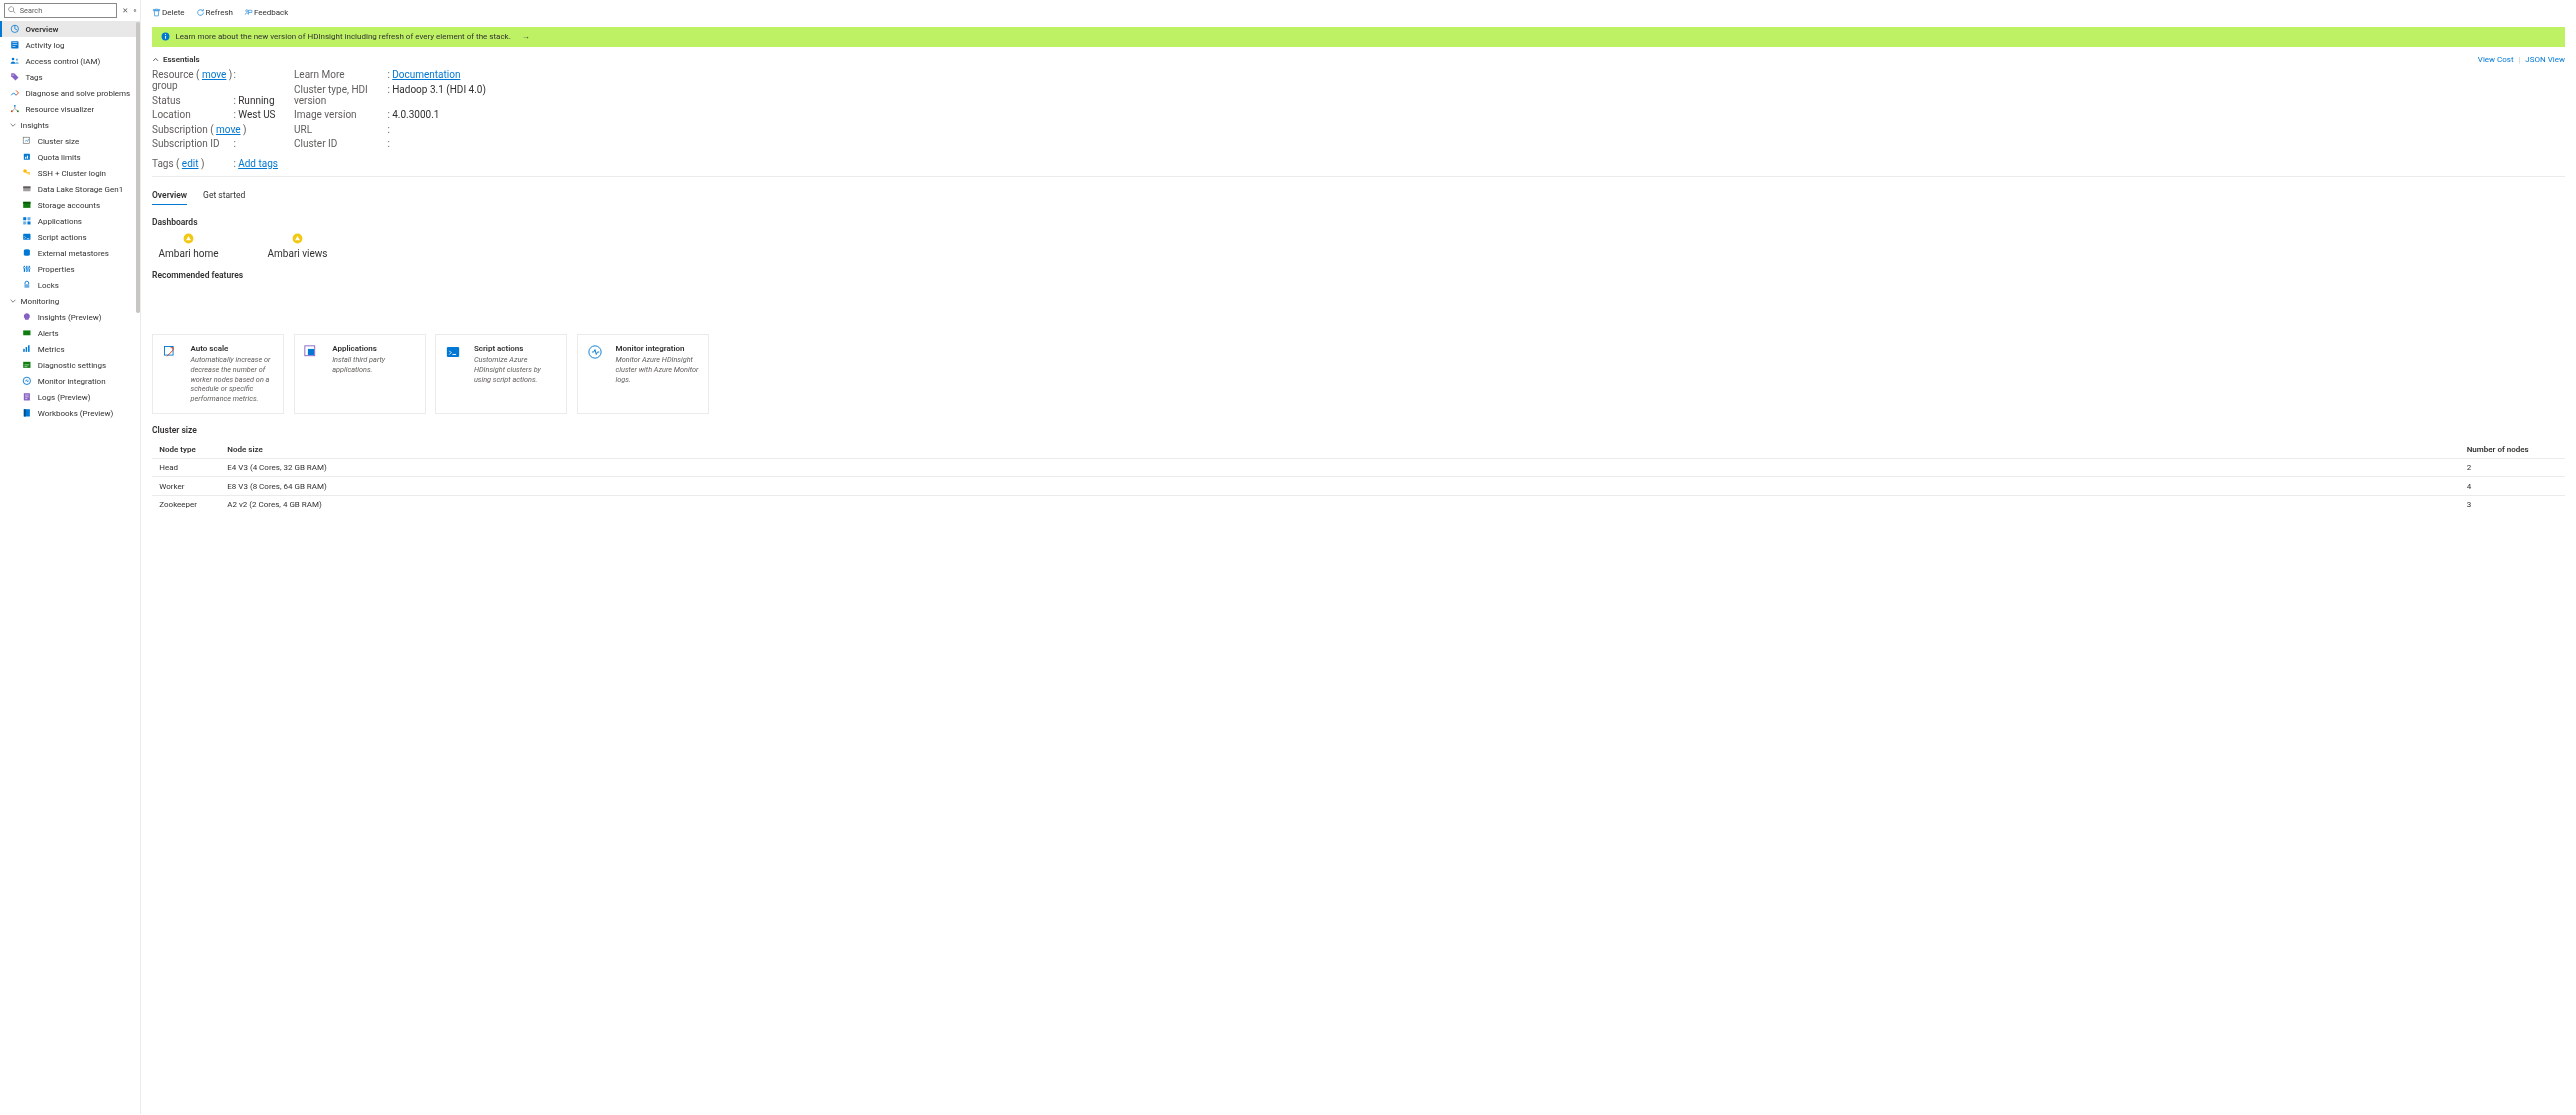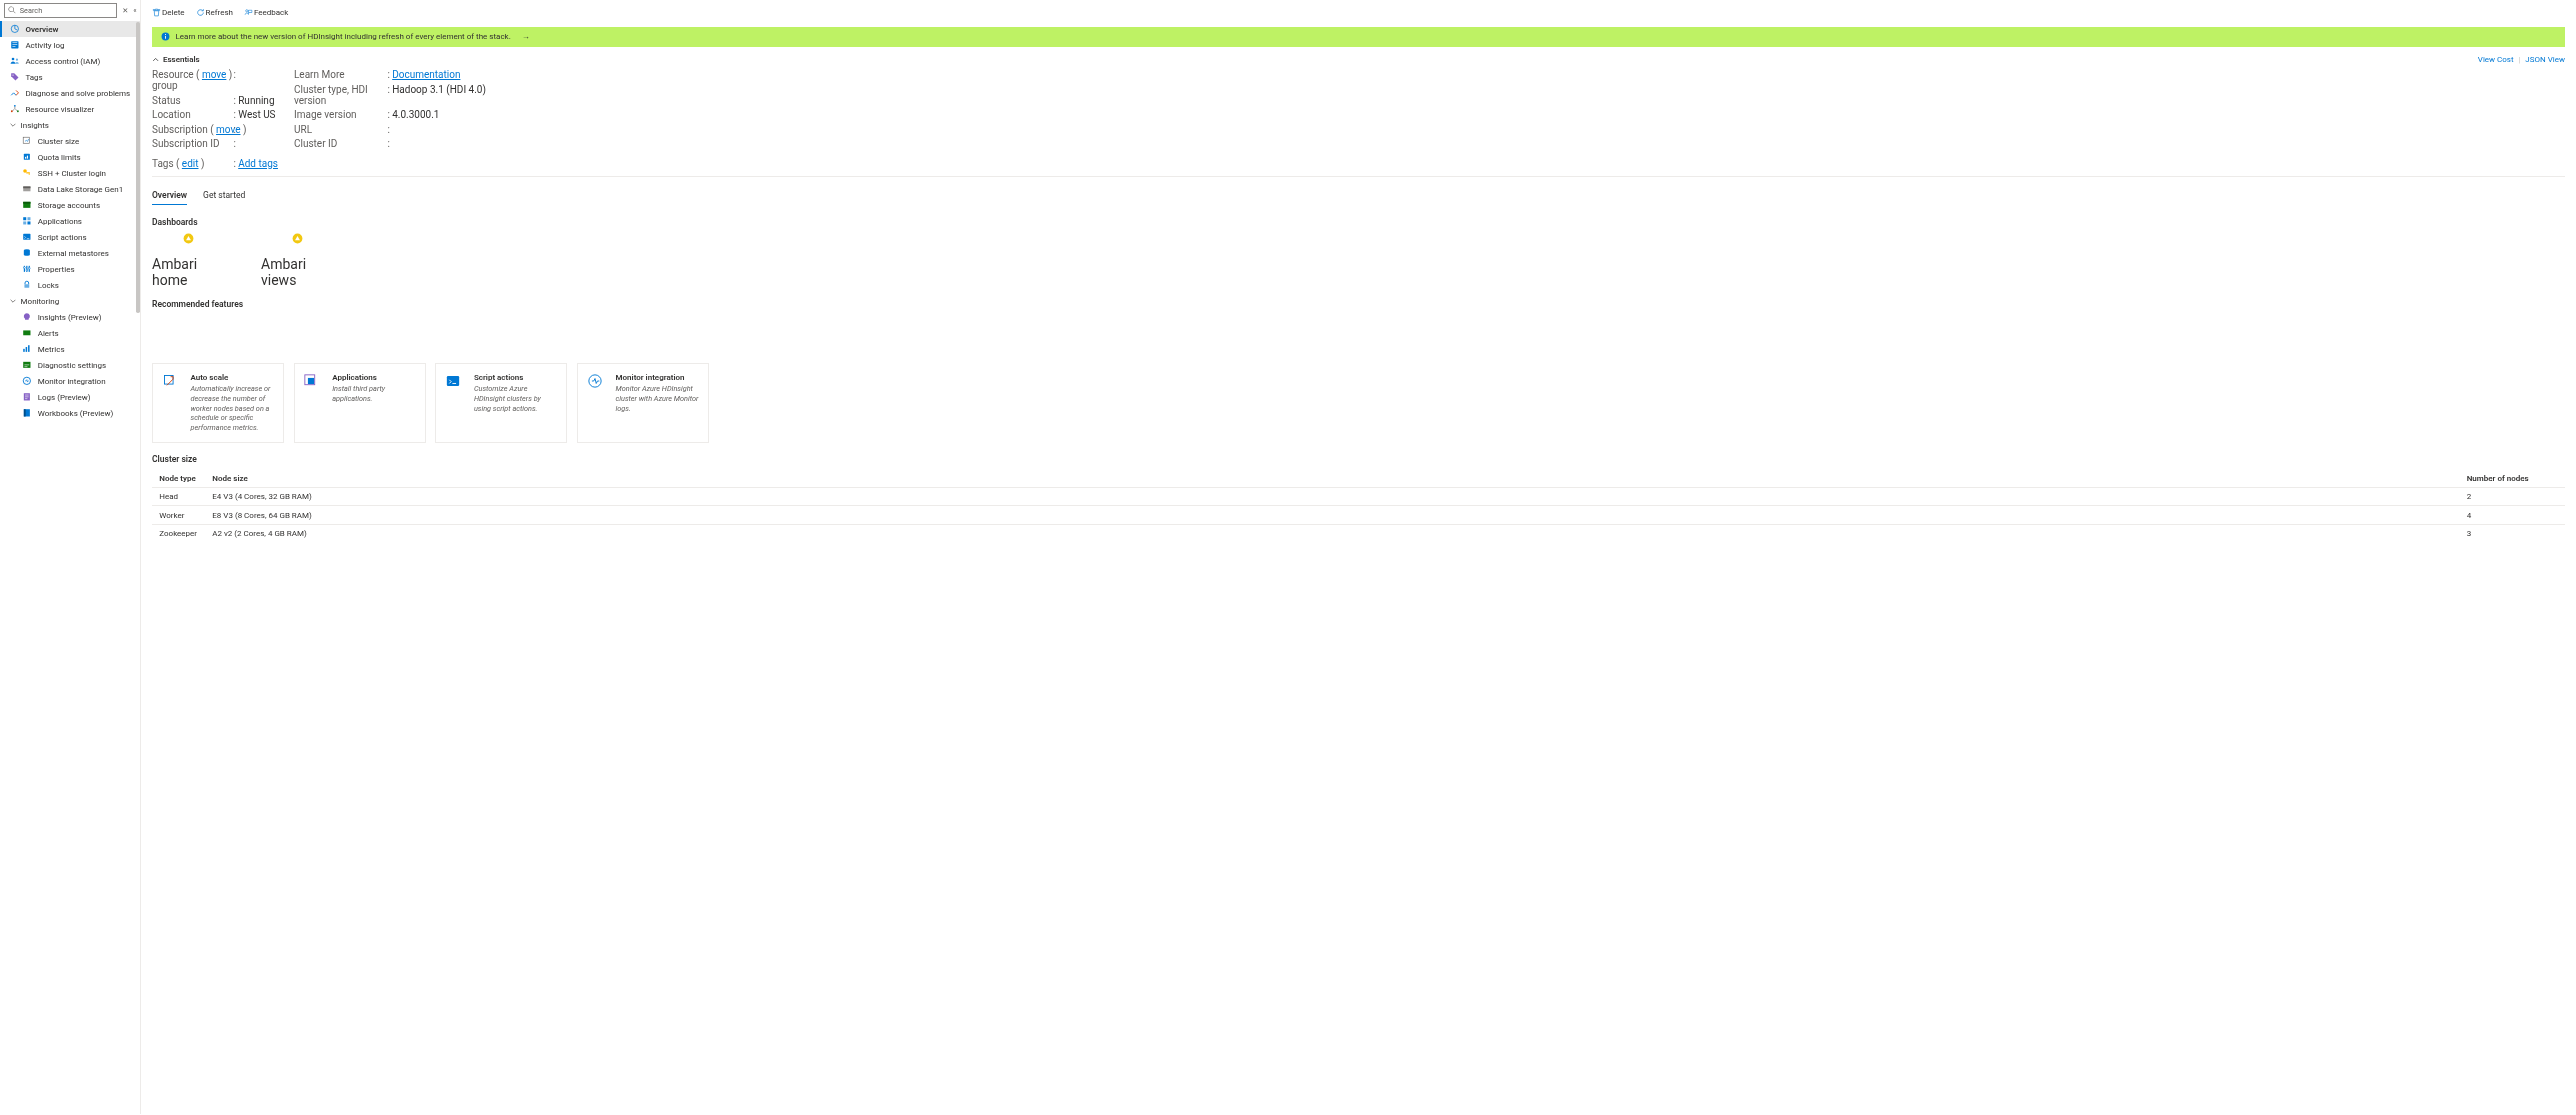--- a/index.html
+++ b/index.html
@@ -51,34 +51,34 @@
 .essv { color:#323130; }
 .link { color:#0078d4; text-decoration:underline; cursor:pointer; }
 
 .tabs { display:flex; gap:16px; margin-top:13.3px; border-bottom:0.6px solid transparent; }
 .tab { padding-bottom:3.6px; font-size:8.5px; cursor:pointer; color:#323130; }
 .tab.active { font-weight:600; border-bottom:1.2px solid #0078d4; }
 
 h4.sec { font-size:8.5px; font-weight:600; margin-top:11px; }
 
 .dash { display:flex; gap:36px; margin-top:6px; }
-.dash-item { display:flex; flex-direction:column; align-items:center; gap:12px; cursor:pointer; font-size:14px; width:73px; }
+.dash-item { display:flex; flex-direction:column; align-items:center; gap:4px; cursor:pointer; font-size:10px; width:73px; }
 .ambari { width:11px; height:11px; }
 
 .cards { display:flex; gap:9.7px; margin-top:6px; }
 .card { width:132px; border:0.6px solid #edebe9; padding:8.5px; display:flex; gap:13px; cursor:pointer;margin-top:48px; }
 .card .ci { width:16px; height:16px; flex:none; }
 .card .ct { font-weight:600; font-size:8px; margin-bottom:2.4px; }
 .card .cd { font-size:7.3px; color:#605e5c; line-height:1.35;font-style:italic; }
 
 .tbl { margin-top:6px; font-size:8px; }
 .tbl .tr { display:flex; padding:4.2px 7.3px; }
 .tbl .tr.hd { font-weight:600; }
 .tbl .tr:not(.hd) { border-top:0.6px solid #edebe9; }
-.tbl .c1 { width:53px; }
+.tbl .c1 { width:68px; }
 .tbl .c2 { flex:1; }
 .tbl .c3 { width:91px; }
 </style>
 </head>
 <body>
 
 <div class="sidebar">
   <div class="search-row">
     <div class="search-box">
       <svg viewBox="0 0 16 16">

